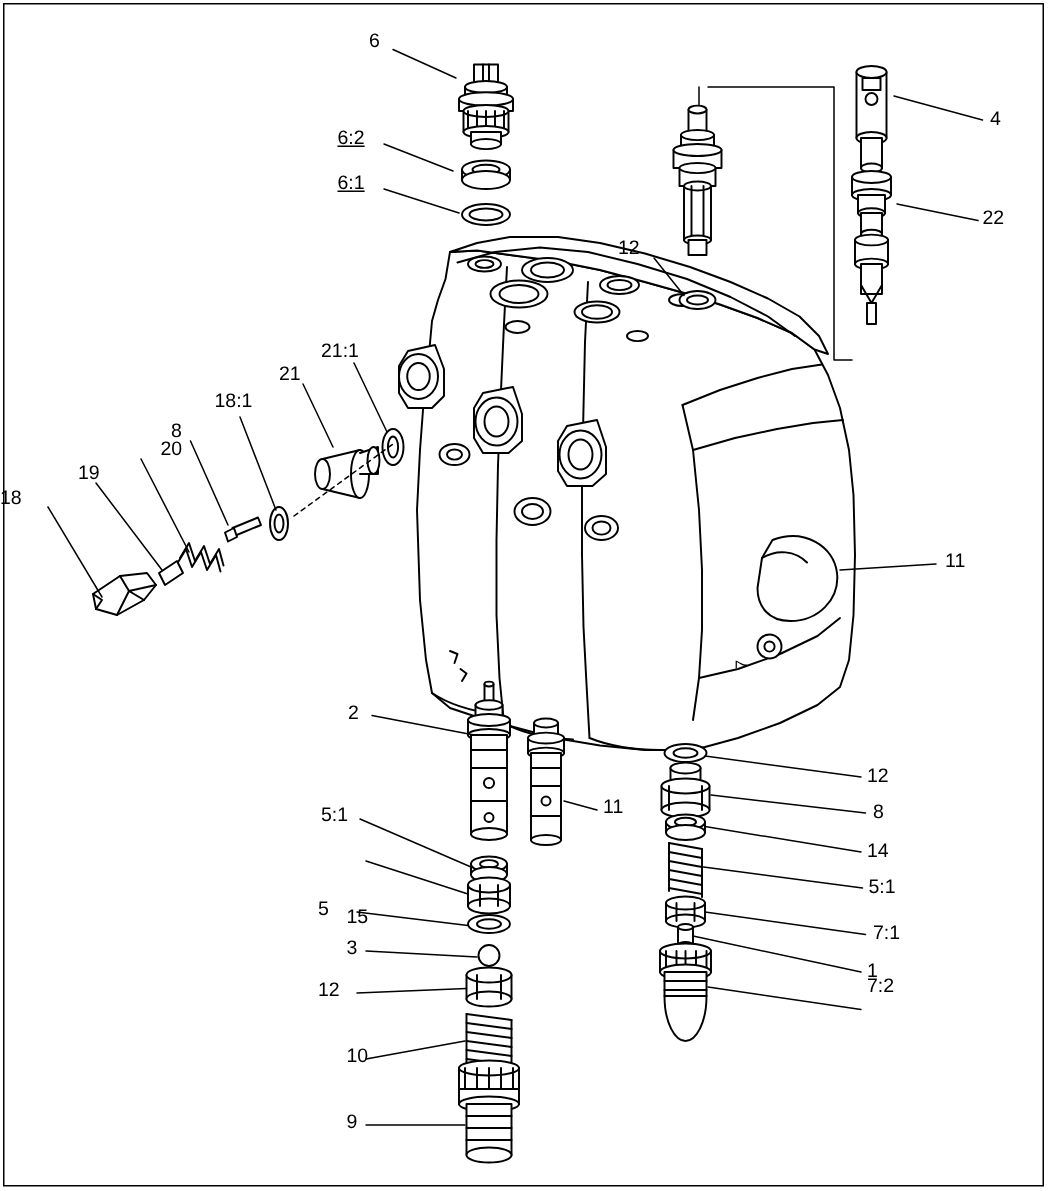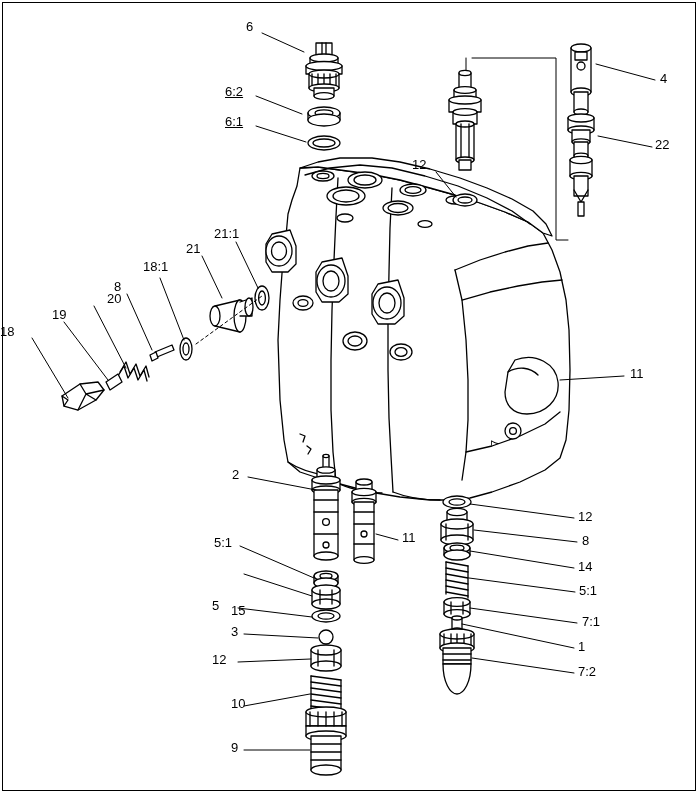--- a/index.html
+++ b/index.html
@@ -446,21 +446,21 @@
   <div class="lbl" style="left:582px; top:534px;">8</div>
   <div class="lbl" style="left:578px; top:560px;">14</div>
   <div class="lbl" style="left:402px; top:531px;">11</div>
   <div class="lbl" style="left:579px; top:584px;">5:1</div>
   <div class="lbl" style="left:231px; top:565px;margin-top:39px;">15</div>
   <div class="lbl" style="left:212px; top:599px;">5</div>
   <div class="lbl" style="left:582px; top:615px;">7:1</div>
   <div class="lbl" style="left:231px; top:625px;">3</div>
   <div class="lbl" style="left:578px; top:640px;">1</div>
   <div class="lbl" style="left:212px; top:653px;">12</div>
-  <div class="lbl" style="left:578px; top:665px;text-align:right;">7:2</div>
+  <div class="lbl" style="left:578px; top:650px;text-align:right;">7:2</div>
   <div class="lbl" style="left:231px; top:697px;">10</div>
   <div class="lbl" style="left:231px; top:741px;">9</div>
 
   <div class="lbl lbl-sm" style="left:489px; top:446px; transform:rotate(-90deg); transform-origin:left top;">7</div>
 
   <div class="lbl" style="left:214px; top:536px;">5:1</div>
 
 </div>
 
 </body></html>

